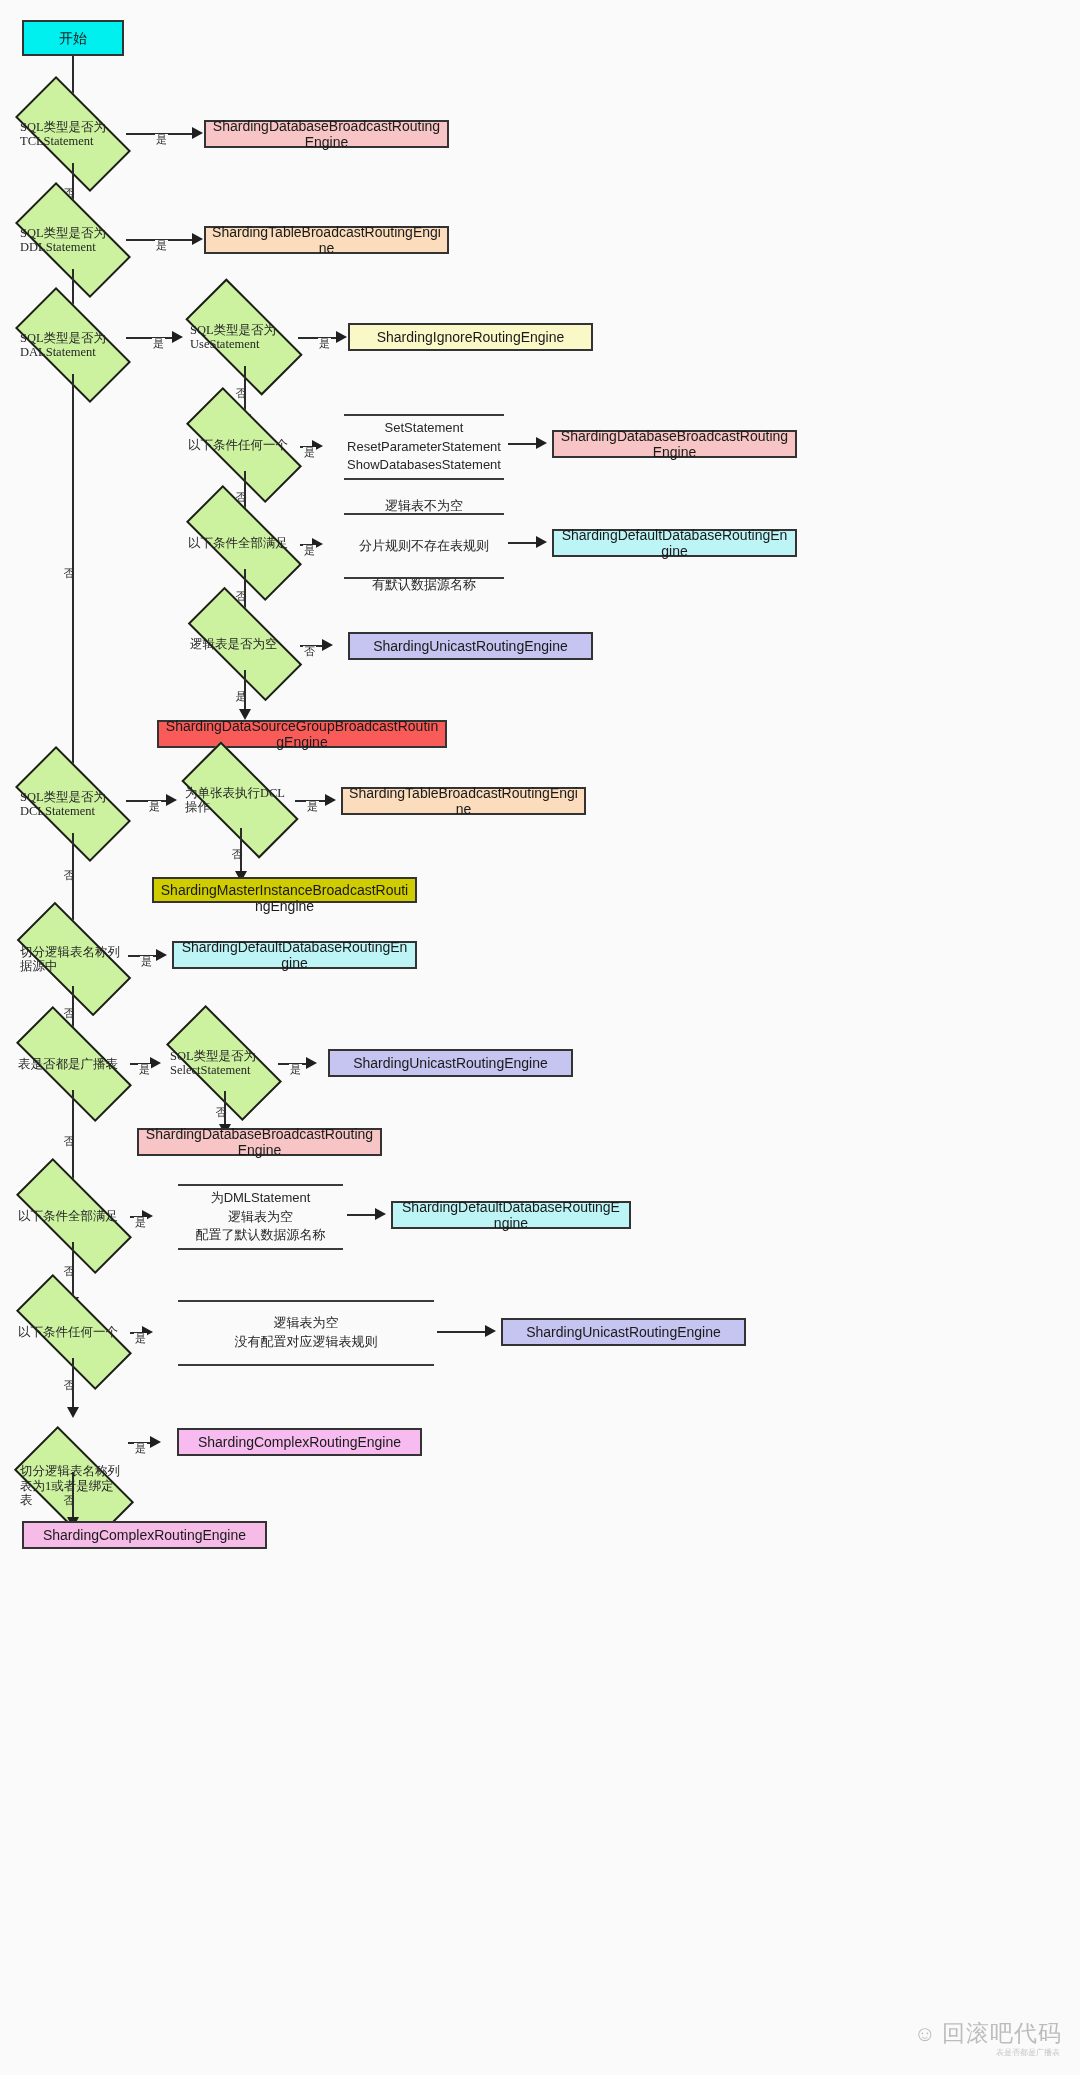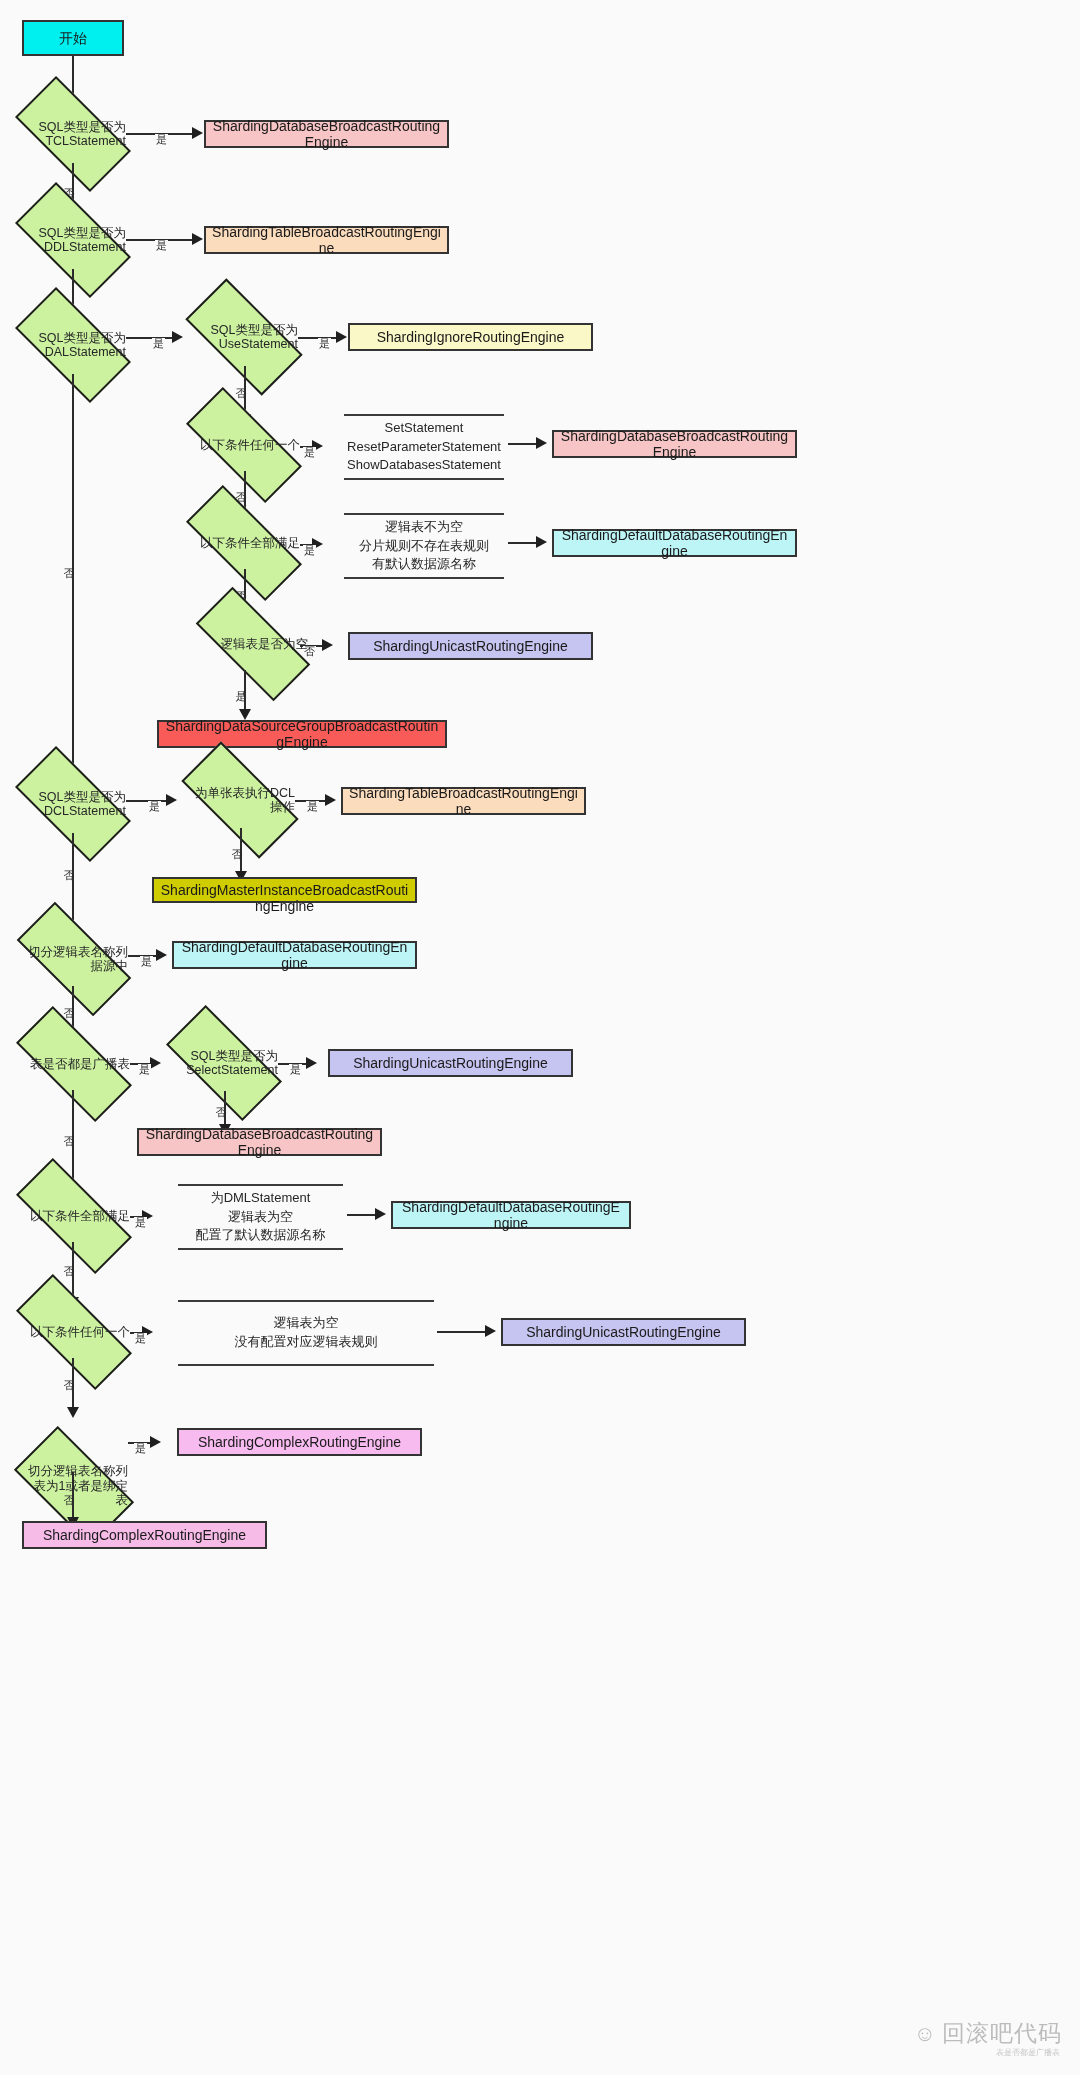--- a/index.html
+++ b/index.html
@@ -46,22 +46,23 @@
     width: 100%; height: 100%;
     background: #ccf2a0;
     border: 2px solid #1d1d1d;
     transform: rotate(45deg);
     box-sizing: border-box;
   }
   .diamond .dlabel {
     position: relative;
     z-index: 2;
     width: 118%;
-    text-align: right;
+    text-align: left;
     line-height: 1.15;
+    font-family: Liberation Serif, serif;
   }
   
   .note {
     position: absolute;
     box-sizing: border-box;
     border-top: 2.5px solid #3b3b3b;
     border-bottom: 2.5px solid #3b3b3b;
     display: flex;
     flex-direction: column;
     align-items: center;
@@ -228,36 +229,36 @@
   <div class="elabel vert" style="left:234px; top:484px;">否</div>
 
   <div class="node diamond" style="left:188px; top:517px; width:112px; height:52px;">
     <div class="dshape"></div>
     <div class="dlabel">以下条件全部满足</div>
   </div>
   <div class="line-h" style="left:300px; top:544px; width:14px;"></div>
   <div class="arrow-r" style="left:312px; top:538px;"></div>
   <div class="elabel" style="left:303px; top:545px;">是</div>
 
-  <div class="note" style="left:344px; top:513px; width:160px; height:66px;">
+  <div class="note" style="left:344px; top:513px; width:160px; height:66px;gap:21px;">
     <span>逻辑表不为空</span>
     <span>分片规则不存在表规则</span>
     <span>有默认数据源名称</span>
   </div>
   <div class="line-h" style="left:508px; top:542px; width:32px;"></div>
   <div class="arrow-r" style="left:536px; top:536px;"></div>
   <div class="node box" style="left:552px; top:529px; width:245px; height:28px; background:#bdf5f7;">
     <span>ShardingDefaultDatabaseRoutingEngine</span>
   </div>
 
   <div class="line-v" style="left:244px; top:569px; height:48px;"></div>
   <div class="arrow-d" style="left:239px; top:614px;"></div>
   <div class="elabel vert" style="left:234px; top:583px;">否</div>
 
-  <div class="node diamond" style="left:198px; top:618px; width:110px; height:52px;">
+  <div class="node diamond" style="left:190px; top:618px; width:110px; height:52px;">
     <div class="dshape"></div>
     <div class="dlabel">逻辑表是否为空</div>
   </div>
   <div class="line-h" style="left:300px; top:645px; width:24px;"></div>
   <div class="arrow-r" style="left:322px; top:639px;"></div>
   <div class="elabel" style="left:303px; top:646px;">否</div>
   <div class="node box" style="left:348px; top:632px; width:245px; height:28px; background:#c6c4f0;">
     <span>ShardingUnicastRoutingEngine</span>
   </div>
   <div class="line-v" style="left:244px; top:670px; height:42px;"></div>

